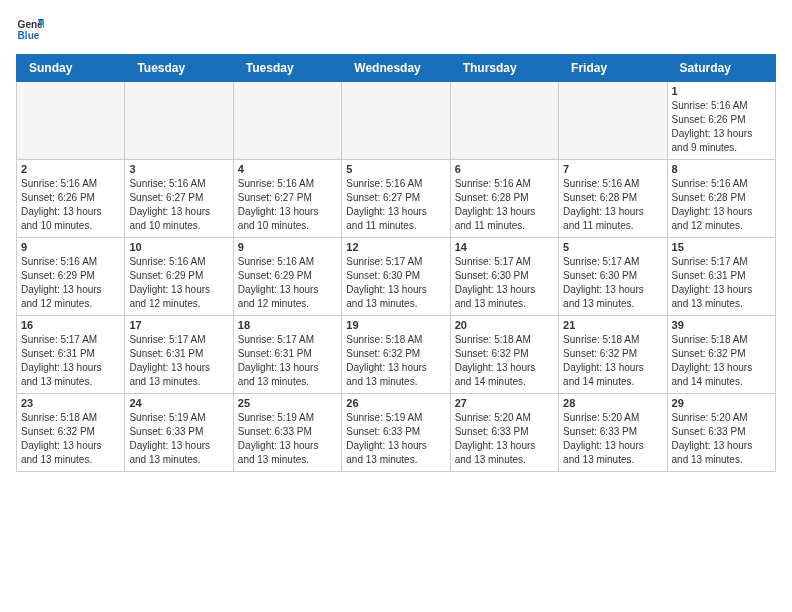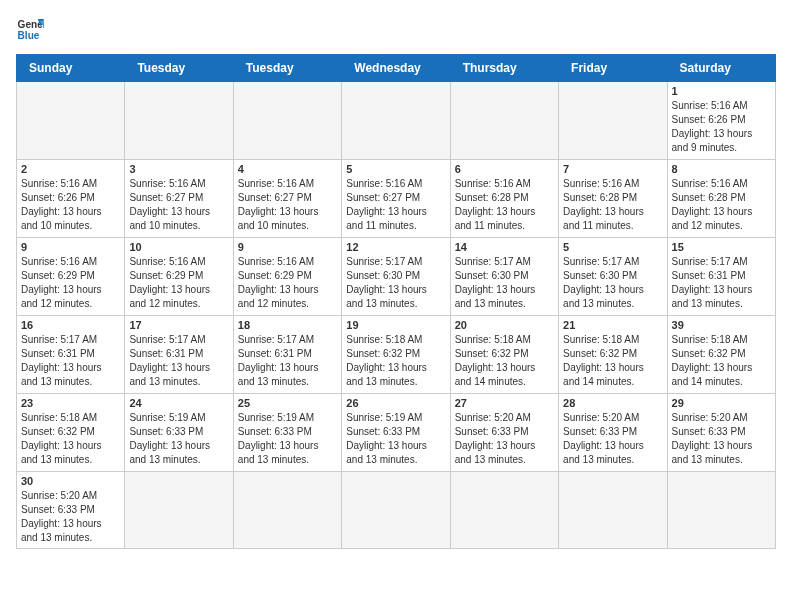--- a/index.html
+++ b/index.html
@@ -240,27 +240,15 @@
           </td>
           <td>
             <span class="day-number">28</span>
             <div class="day-info">Sunrise: 5:20 AM<br>Sunset: 6:33 PM<br>Daylight: 13 hours and 13 minutes.</div>
           </td>
           <td>
             <span class="day-number">29</span>
             <div class="day-info">Sunrise: 5:20 AM<br>Sunset: 6:33 PM<br>Daylight: 13 hours and 13 minutes.</div>
           </td>
         </tr>
-        <tr>
-          <td class="last-row">
-            <span class="day-number">30</span>
-            <div class="day-info">Sunrise: 5:20 AM<br>Sunset: 6:33 PM<br>Daylight: 13 hours and 13 minutes.</div>
-          </td>
-          <td class="last-row empty"></td>
-          <td class="last-row empty"></td>
-          <td class="last-row empty"></td>
-          <td class="last-row empty"></td>
-          <td class="last-row empty"></td>
-          <td class="last-row empty"></td>
-        </tr>
       </tbody>
   </table>
 </div>
 
 </body></html>

